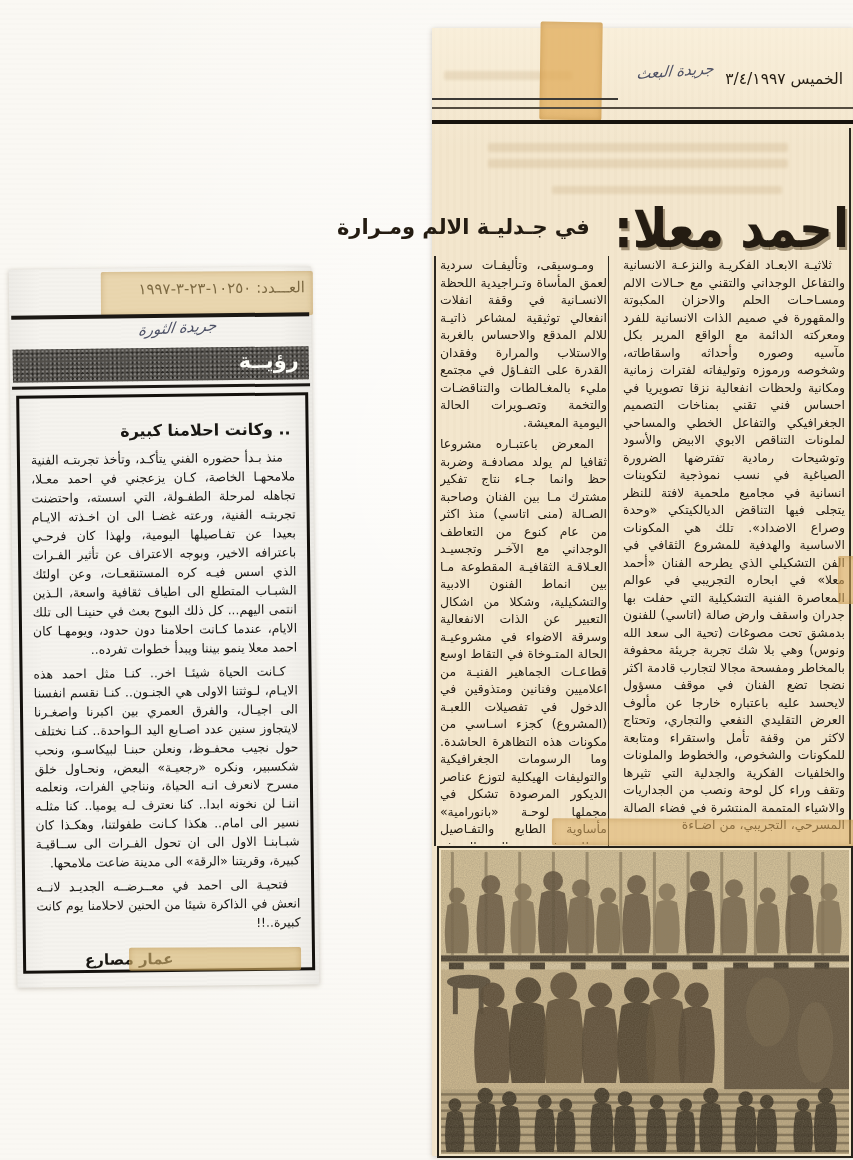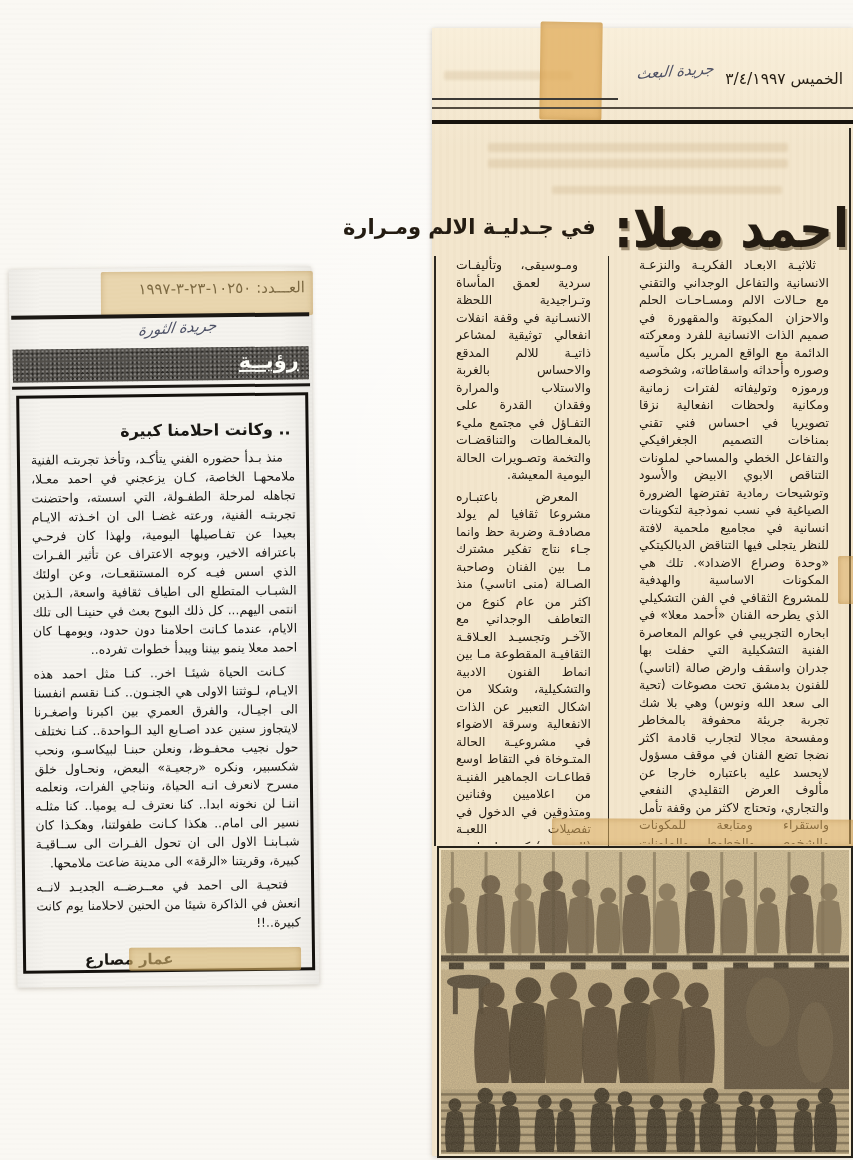--- a/index.html
+++ b/index.html
@@ -35,26 +35,26 @@
   #date-line{position:absolute;top:42px;right:10px;font-size:15.5px;letter-spacing:.5px;font-weight:400;}
   .handwriting{font-style:italic;color:#3d4158;opacity:.9;letter-spacing:1px;}
   #hw-baath{position:absolute;top:36px;left:152px;width:130px;font-size:15px;transform:rotate(-4deg) skewX(-10deg);}
   #hw-underline{position:absolute;top:70px;left:0;width:186px;height:2px;background:#3c3a36;}
   #rule-thin-r{position:absolute;top:79px;left:0;right:0;height:2px;background:#544c40;}
   #rule-thick-r{position:absolute;top:92px;left:0;right:0;height:3.5px;background:#17130d;}
   #kicker{position:absolute;top:103px;right:8px;font-size:23px;font-weight:800;letter-spacing:.5px;}
   #headline-row{position:absolute;top:146px;right:4px;left:4px;height:108px;display:flex;align-items:center;}
   #headline-name{font-size:47px;font-weight:900;letter-spacing:-1px;line-height:1;
     text-shadow:2px 2px 0 rgba(70,50,20,.45);transform:scaleY(1.15);white-space:nowrap;}
-  #headline-sub{margin-right:18px;font-size:21px;font-weight:800;line-height:1.5;white-space:nowrap;}
+  #headline-sub{margin-right:24px;font-size:21px;font-weight:800;line-height:1.5;white-space:nowrap;}
   #columns{position:absolute;top:228px;right:8px;left:8px;height:588px;display:flex;gap:16px;}
   .col{font-size:12.4px;line-height:17.5px;text-align:justify;font-weight:500;overflow:hidden;}
   #col-first{width:222px;}
   #col-second{width:167px;}
-  .col p{margin:0 16px 4px;text-indent:13px;}
+  .col p{margin:0 0 4px;text-indent:13px;}
   .vrule{position:absolute;background:#2c2820;width:2px;}
   #vrule-right{right:2px;top:100px;height:716px;}
   #vrule-mid{right:244px;top:228px;height:590px;width:1.5px;}
   #vrule-left{left:2px;top:228px;height:590px;width:1.5px;}
   #photo-frame{position:absolute;left:5px;top:818px;width:408px;height:304px;
     border:2px solid #26221a;padding:2px;background:#efe2c4;}
   #photo-frame svg{display:block;width:100%;height:100%;}
   
   #left-clip{
     left:13px;top:268px;width:302px;height:718px;
@@ -67,21 +67,21 @@
   #issue-line{position:absolute;top:12px;right:6px;left:4px;font-size:15px;font-weight:500;
     letter-spacing:1px;white-space:nowrap;overflow:hidden;}
   #tape-issue{left:92px;top:4px;width:212px;height:44px;background:rgba(222,186,112,.5);transform:rotate(.4deg);}
   #rule1-l{position:absolute;top:46px;left:2px;right:2px;height:4px;background:#1b1814;}
   #hw-thawra{position:absolute;top:51px;right:95px;font-size:15px;transform:rotate(-3deg) skewX(-12deg);}
   #section-bar{position:absolute;top:80px;left:3px;right:3px;height:33px;
     background-color:#514e49;
     background-image:radial-gradient(rgba(255,255,255,.3) 1px, transparent 1.4px),
       radial-gradient(rgba(0,0,0,.5) 1px, transparent 1.4px);
     background-size:4px 4px,5px 5px;background-position:0 0,2px 2px;}
-  #section-title{position:absolute;right:10px;top:2px;color:#fdfdf8;font-size:21px;font-weight:800;letter-spacing:2px;text-decoration:underline;}
+  #section-title{position:absolute;right:10px;top:2px;color:#fdfdf8;font-size:21px;font-weight:800;letter-spacing:2px;}
   #rule2-l{position:absolute;top:117px;left:2px;right:2px;height:2.5px;background:#1b1814;}
   #article-box{position:absolute;top:126px;left:6px;right:4px;height:578px;
     border:3px solid #14110d;padding:24px 11px 8px;box-sizing:border-box;overflow:hidden;}
   #article-title{font-size:16px;font-weight:800;margin:0 4px 10px 0;}
   #article-box p{margin:0 0 5px;font-size:12.4px;line-height:1.53;text-align:justify;font-weight:500;text-indent:12px;}
   #sig-left{margin-top:16px;font-size:15px;font-weight:700;text-align:left;padding-left:48px;}
   #tape-bottom-left{left:112px;top:680px;width:172px;height:23px;background:rgba(214,180,110,.62);transform:rotate(.5deg);}
 </style>
 </head>
 <body>

